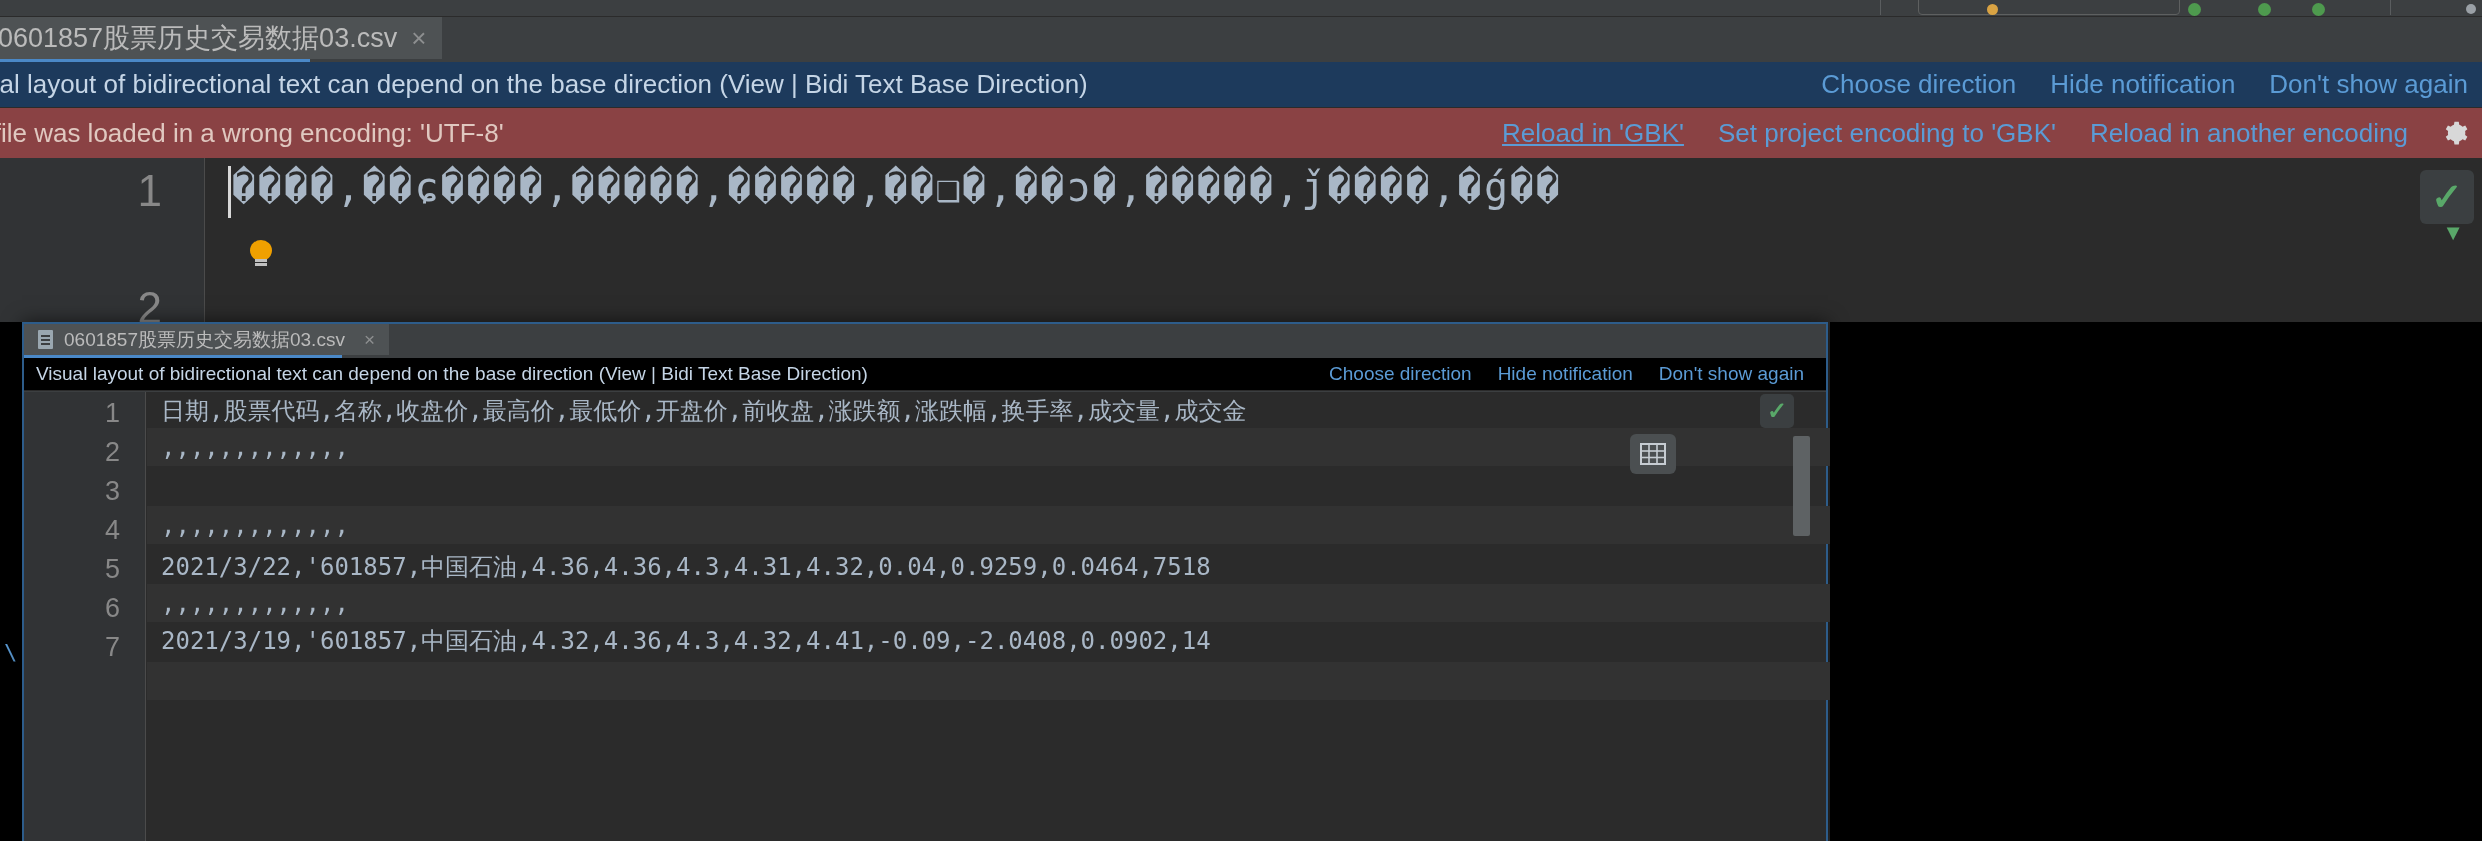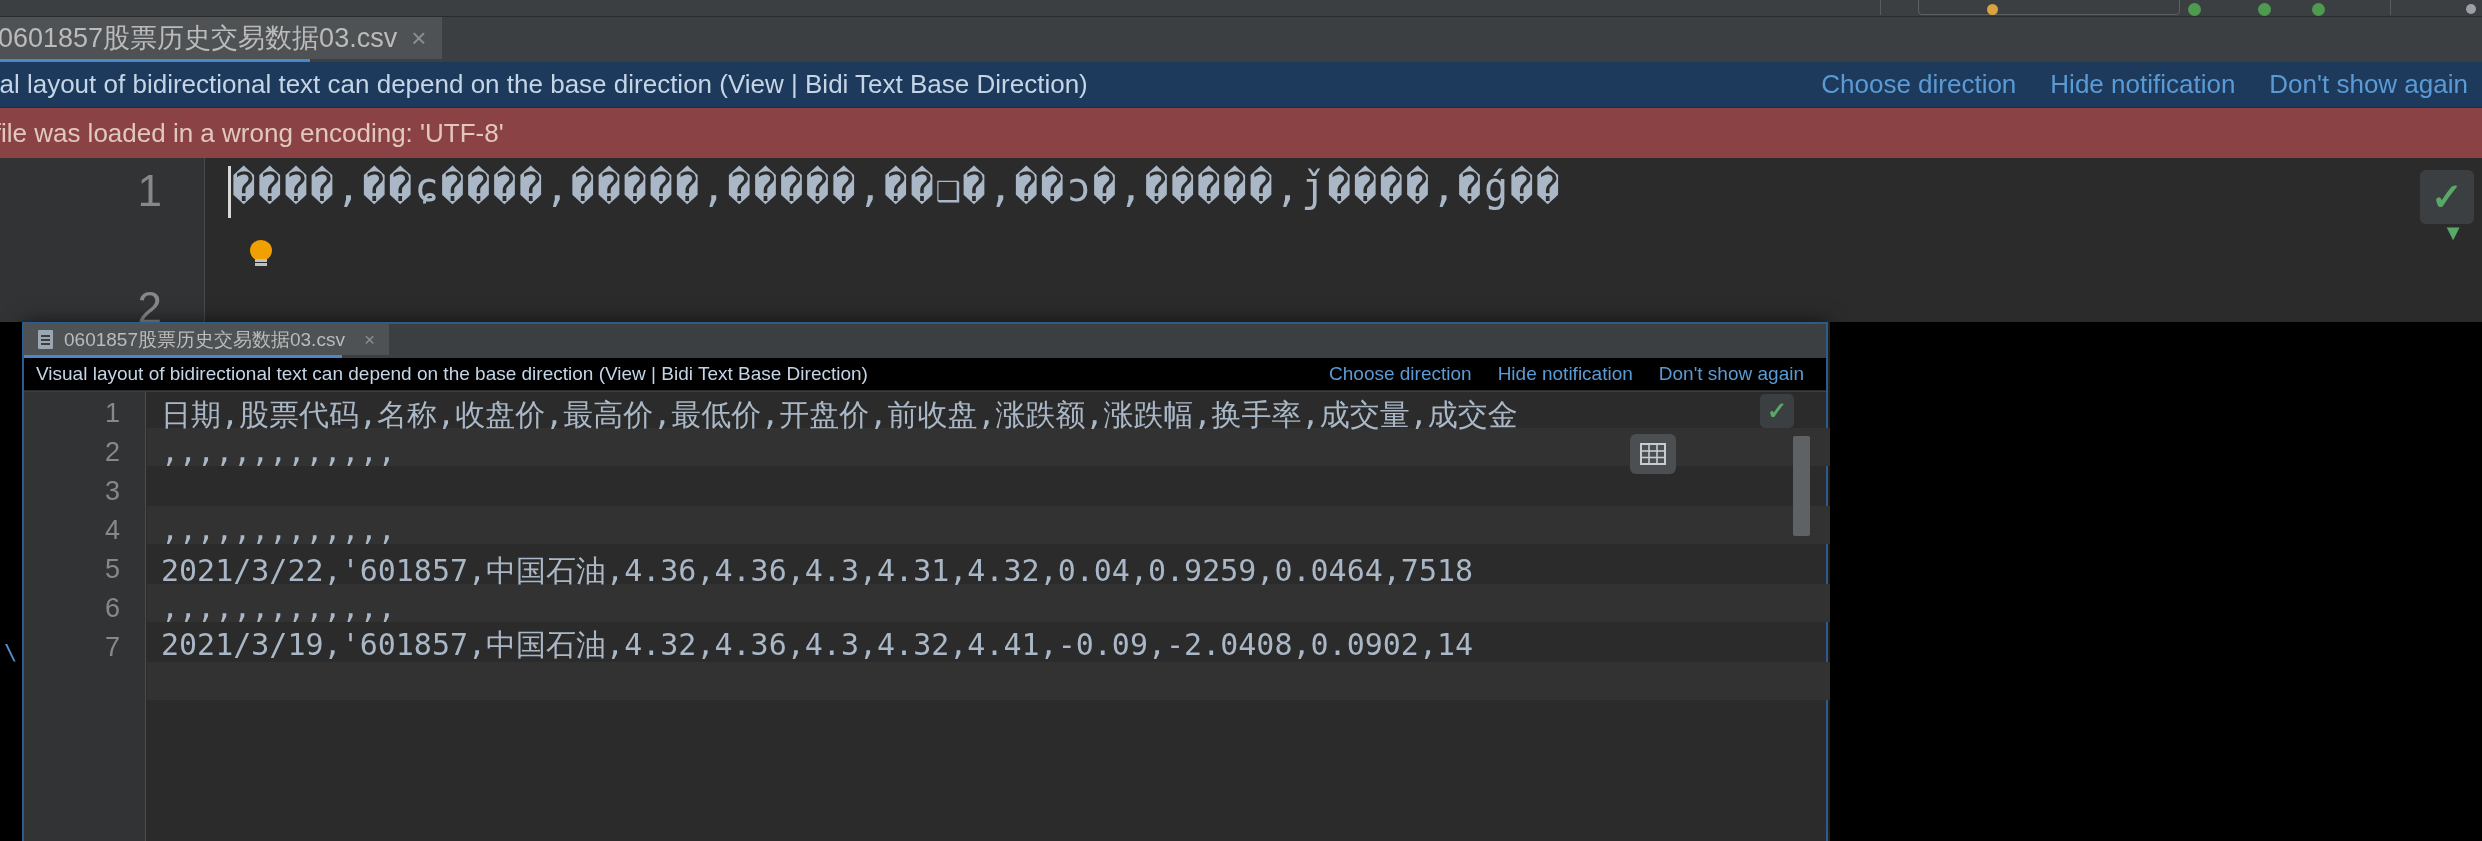--- a/index.html
+++ b/index.html
@@ -112,21 +112,21 @@
   .inner-banner .banner-link { font-size: 19px; }
 
   .inner-editor { position: absolute; left: 0; top: 68px; width: 100%; height: 451px; background: #2b2b2b; }
   .inner-gutter {
     position: absolute; left: 0; top: 0; width: 122px; height: 451px;
     background: #313335; border-right: 1px solid #4b4b4b;
   }
   .inner-gutter .ln { position: absolute; right: 25px; color: #888; font-size: 27px; }
   .inner-line {
     position: absolute; left: 137px; color: #a9b7c6;
-    font-family: "DejaVu Sans Mono", monospace; font-size: 30px;
+    font-family: "DejaVu Sans Mono", monospace; font-size: 24px;
     white-space: nowrap; letter-spacing: 0px;
   }
   .inner-line.cjk { font-family: "DejaVu Sans Mono", "DejaVu Sans", monospace; }
   .inner-band { position: absolute; left: 123px; width: 1683px; height: 38px; background: #323232; }
 
   .inner-check {
     position: absolute; right: 32px; top: 2px; width: 34px; height: 34px;
     background: #3b3f41; border-radius: 5px; display:flex; align-items:center; justify-content:center;
   }
   .inner-check .check-mark { font-size: 24px; }
@@ -176,20 +176,30 @@
     <span class="banner-msg">sual layout of bidirectional text can depend on the base direction (View | Bidi Text Base Direction)</span>
     <span class="banner-actions">
       <span class="banner-link">Choose direction</span>
       <span class="banner-link">Hide notification</span>
       <span class="banner-link">Don't show again</span>
     </span>
   </div>
 
   <div class="banner banner-enc">
     <span class="banner-msg">e file was loaded in a wrong encoding: 'UTF-8'</span>
+    <span class="banner-actions">
+      <span class="banner-link underlined">Reload in 'GBK'</span>
+      <span class="banner-link">Set project encoding to 'GBK'</span>
+      <span class="banner-link">Reload in another encoding</span>
+      <span class="gear-icon">
+        <svg width="26" height="26" viewBox="0 0 24 24">
+            <path fill="#d8d8d8" d="M12 8a4 4 0 100 8 4 4 0 000-8zm9.5 4c0-.6-.05-1.2-.15-1.75l2.1-1.6-2-3.5-2.5 1a7.9 7.9 0 00-3-1.75L15.5 1.5h-4L11 4.4a7.9 7.9 0 00-3 1.75l-2.5-1-2 3.5 2.1 1.6a9.7 9.7 0 000 3.5l-2.1 1.6 2 3.5 2.5-1a7.9 7.9 0 003 1.75l.5 2.9h4l.45-2.9a7.9 7.9 0 003-1.75l2.5 1 2-3.5-2.1-1.6c.1-.55.15-1.15.15-1.75z"></path>
+          </svg>
+      </span>
+    </span>
   </div>
 
   <div class="outer-editor">
     <div class="outer-gutter">
       <div class="ln" style="top:8px;">1</div>
       <div class="ln" style="top:125px;">2</div>
     </div>
     <div class="caret-outer"></div>
     <div class="outer-code">����,��ɕ����,�����,�����,��❑�,��ɔ�,�����,ǰ����,�ǵ��</div>
     <div class="bulb">

